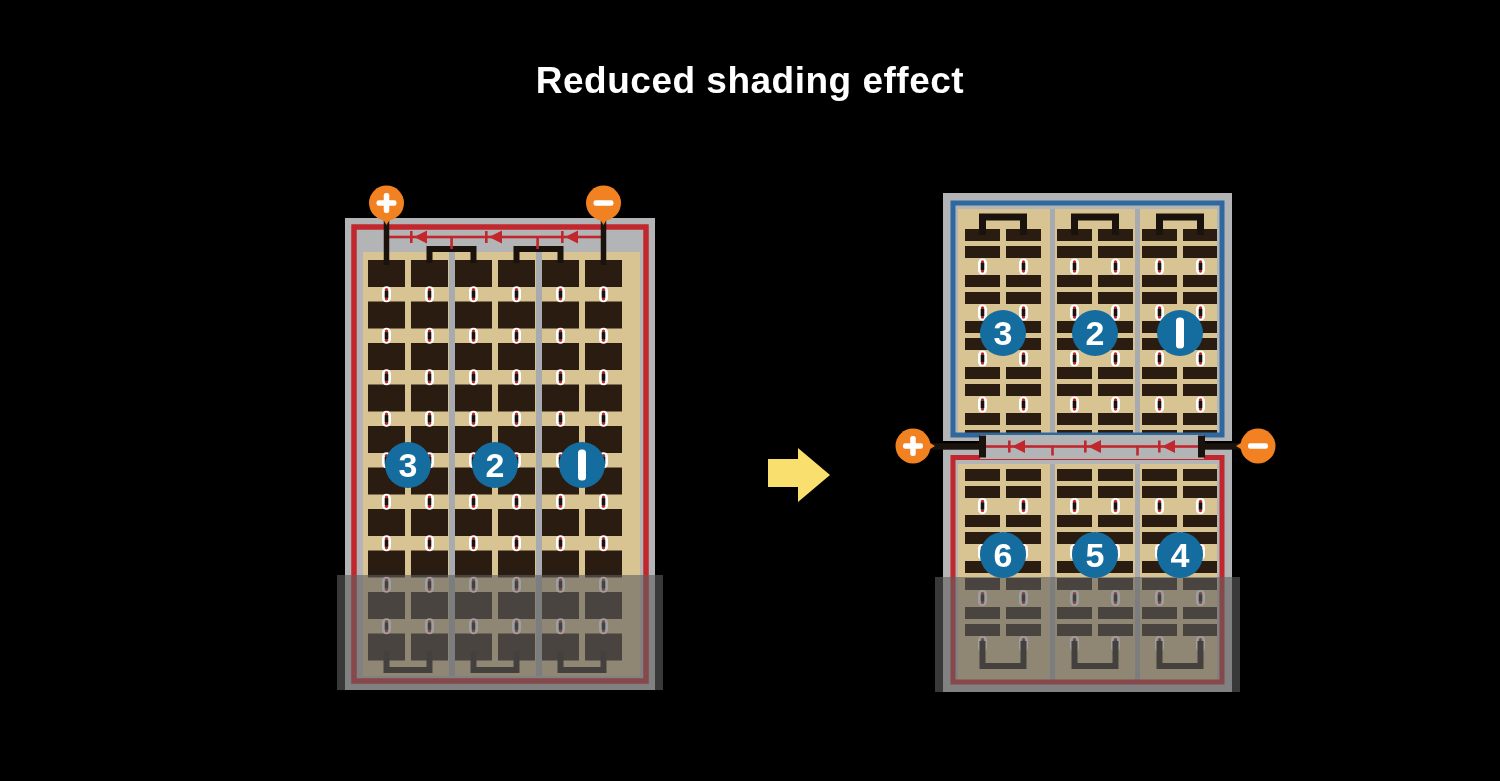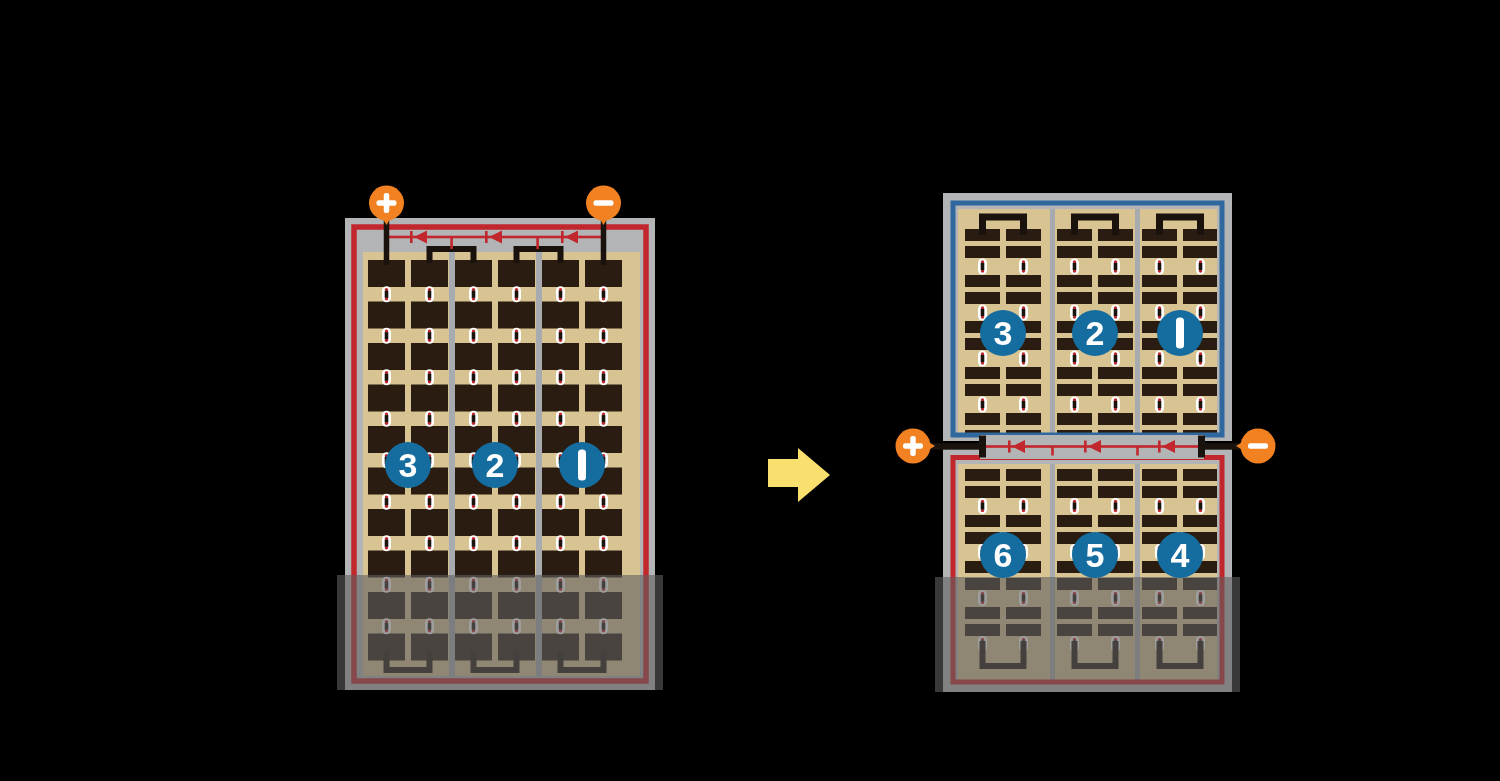--- a/index.html
+++ b/index.html
@@ -12,20 +12,21 @@
     position:absolute; top:60px; left:0; width:100%;
     text-align:center; color:#fff; font-size:37px; font-weight:700;
     letter-spacing:0.5px;
   }
   .abs { position:absolute; }
 </style>
 </head>
 <body>
 
 <div class="canvas">
+  <div class="title">Reduced shading effect</div>
 
   <svg id="left-panel" class="abs" style="left:330px; top:183px;" width="345" height="515" viewBox="0 0 345 515">
       <rect x="15" y="35" width="310" height="472" fill="#B3B4B6"></rect>
       <rect x="33" y="69" width="277" height="424" fill="#D8C392"></rect>
       <g>
         <rect x="119" y="69" width="6" height="424" fill="#A7ABB0"></rect>
         <rect x="206" y="69" width="6" height="424" fill="#A7ABB0"></rect>
       </g>
       <g>
         <rect x="38" y="77" width="37" height="27" fill="#2A1C11"></rect>

